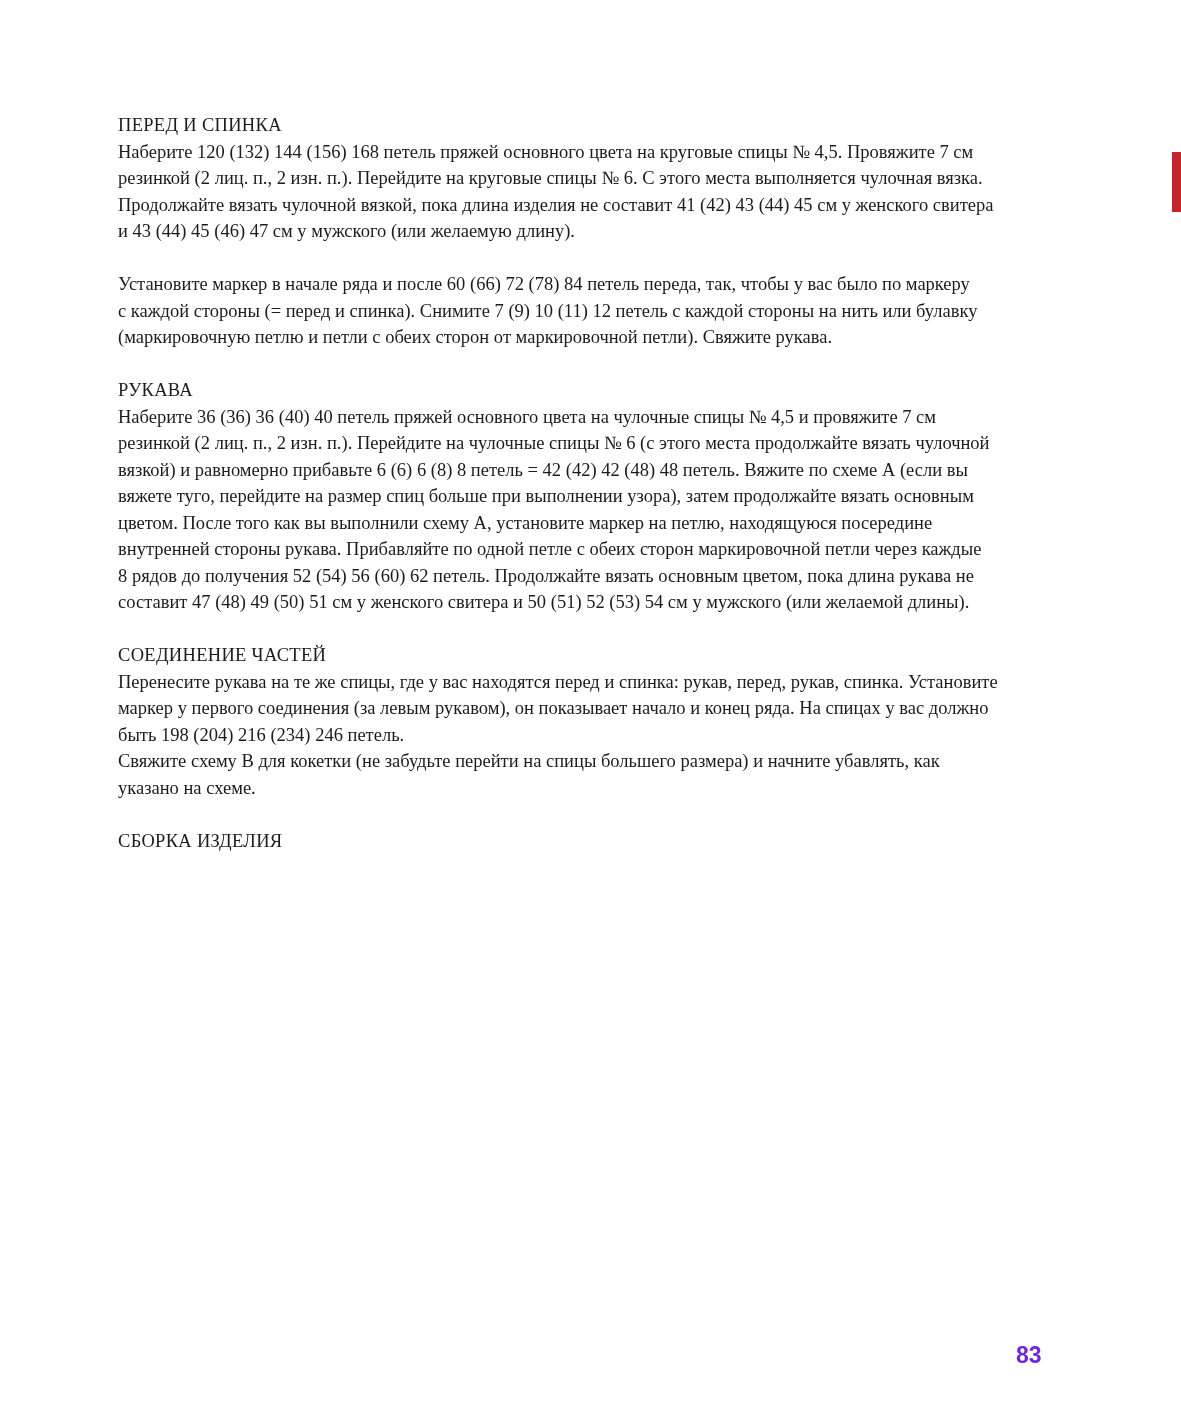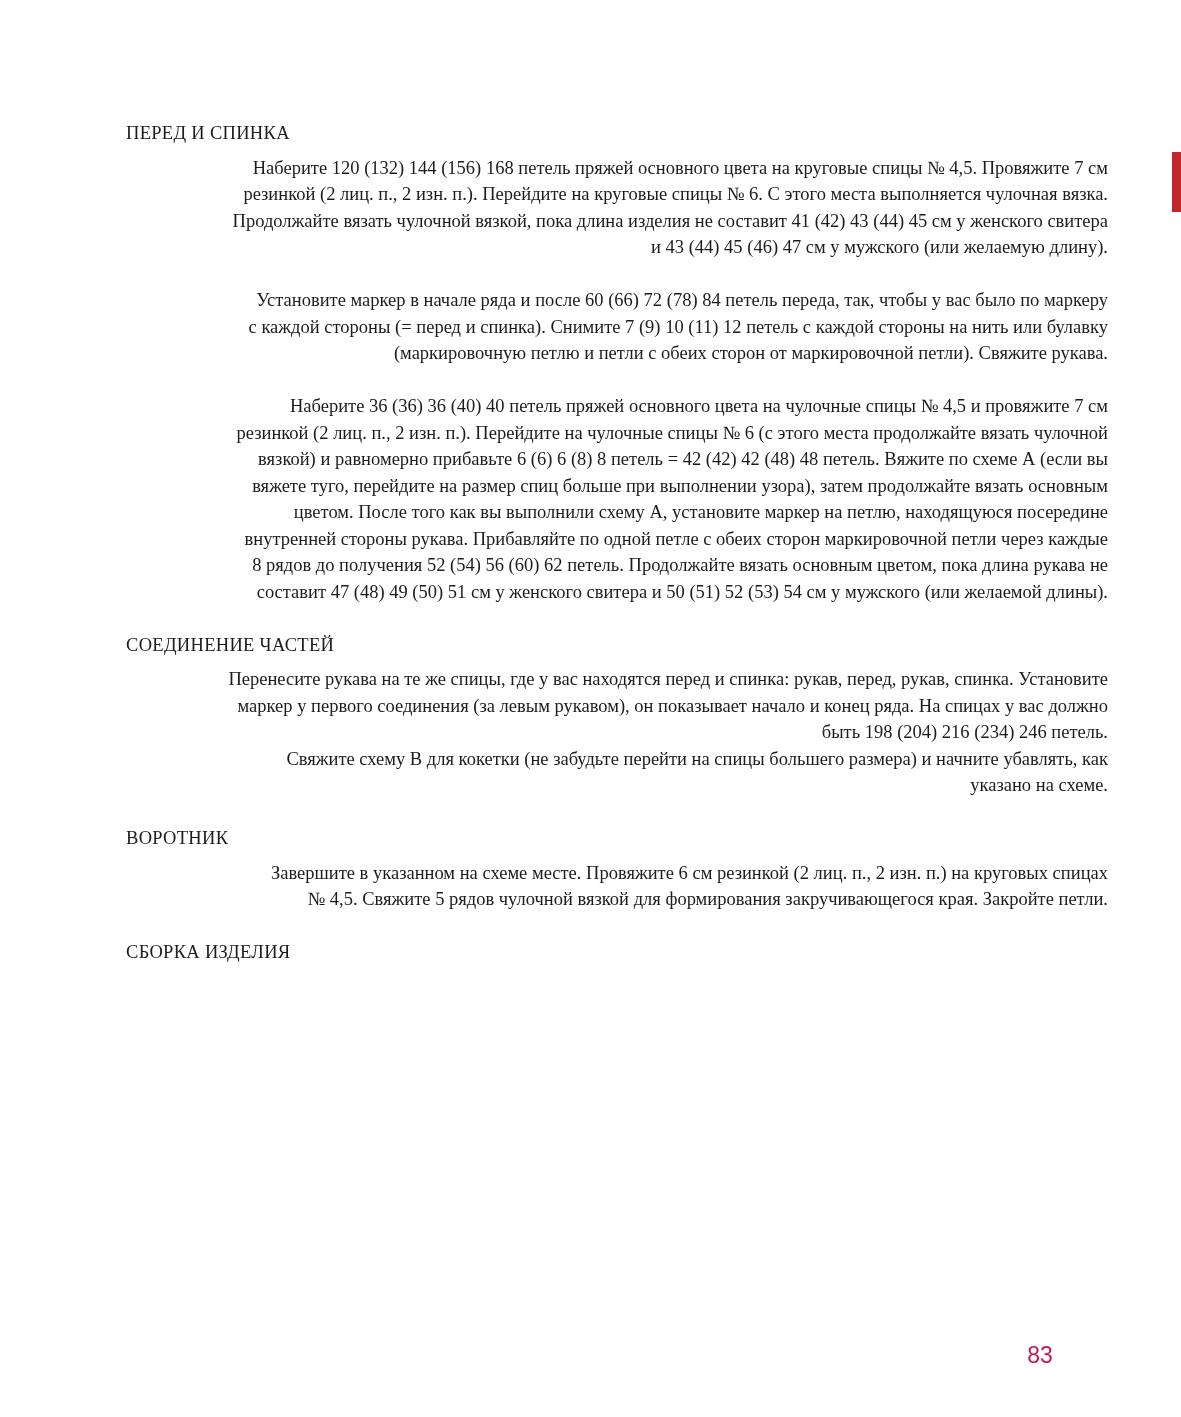--- a/index.html
+++ b/index.html
@@ -17,41 +17,40 @@
   .content {
     position: absolute;
     left: 118px; top: 112px;
     width: 990px;
     color: #1c1c1c;
     font-size: 18.5px;
     line-height: 26.5px;
   }
   section { margin: 0 0 26.5px 0; }
   h2 {
-    margin: 8px;
+    margin: 0;
     font-size: 18.5px;
     font-weight: normal;
     line-height: 26.5px;
     letter-spacing: 0.3px;
   }
   .content p {
     margin: 26.5px 0 0 0;
     white-space: pre;       
-    text-align: right;
   }
   .content h2 + p { margin-top: 0; }
   .page-number {
     position: absolute;
     left: 1016px; top: 1342px;
     width: 48px;
     font-family: "Liberation Sans", "DejaVu Sans", sans-serif;
     font-size: 23px;
-    font-weight: normal;
-    color: #be185d;
-    text-align: center;
+    font-weight: bold;
+    color: #6d28d9;
+    text-align: left;
   }
   .section-tab {
     position: absolute;
     right: 0; top: 152px;
     width: 9px; height: 60px;
   }
 </style>
 </head>
 <body>
 
@@ -66,44 +65,40 @@
       <p>Наберите 120 (132) 144 (156) 168 петель пряжей основного цвета на круговые спицы № 4,5. Провяжите 7 см
 резинкой (2 лиц. п., 2 изн. п.). Перейдите на круговые спицы № 6. С этого места выполняется чулочная вязка.
 Продолжайте вязать чулочной вязкой, пока длина изделия не составит 41 (42) 43 (44) 45 см у женского свитера
 и 43 (44) 45 (46) 47 см у мужского (или желаемую длину).</p>
       <p>Установите маркер в начале ряда и после 60 (66) 72 (78) 84 петель переда, так, чтобы у вас было по маркеру
 с каждой стороны (= перед и спинка). Снимите 7 (9) 10 (11) 12 петель с каждой стороны на нить или булавку
 (маркировочную петлю и петли с обеих сторон от маркировочной петли). Свяжите рукава.</p>
     </section>
 
     <section>
+      <h2>РУКАВА</h2>
       <p>Наберите 36 (36) 36 (40) 40 петель пряжей основного цвета на чулочные спицы № 4,5 и провяжите 7 см
 резинкой (2 лиц. п., 2 изн. п.). Перейдите на чулочные спицы № 6 (с этого места продолжайте вязать чулочной
 вязкой) и равномерно прибавьте 6 (6) 6 (8) 8 петель = 42 (42) 42 (48) 48 петель. Вяжите по схеме А (если вы
 вяжете туго, перейдите на размер спиц больше при выполнении узора), затем продолжайте вязать основным
 цветом. После того как вы выполнили схему А, установите маркер на петлю, находящуюся посередине
 внутренней стороны рукава. Прибавляйте по одной петле с обеих сторон маркировочной петли через каждые
 8 рядов до получения 52 (54) 56 (60) 62 петель. Продолжайте вязать основным цветом, пока длина рукава не
 составит 47 (48) 49 (50) 51 см у женского свитера и 50 (51) 52 (53) 54 см у мужского (или желаемой длины).</p>
     </section>
 
     <section>
       <h2>СОЕДИНЕНИЕ ЧАСТЕЙ</h2>
       <p>Перенесите рукава на те же спицы, где у вас находятся перед и спинка: рукав, перед, рукав, спинка. Установите
 маркер у первого соединения (за левым рукавом), он показывает начало и конец ряда. На спицах у вас должно
 быть 198 (204) 216 (234) 246 петель.
 Свяжите схему В для кокетки (не забудьте перейти на спицы большего размера) и начните убавлять, как
 указано на схеме.</p>
     </section>
 
-    <section>
-      <h2>ВОРОТНИК</h2>
-      <p>Завершите в указанном на схеме месте. Провяжите 6 см резинкой (2 лиц. п., 2 изн. п.) на круговых спицах
-№ 4,5. Свяжите 5 рядов чулочной вязкой для формирования закручивающегося края. Закройте петли.</p>
-    </section>
 
     <section>
       <h2>СБОРКА ИЗДЕЛИЯ</h2>
     </section>
 
   </main>
 
   <div class="page-number">83</div>
 
 </div>

